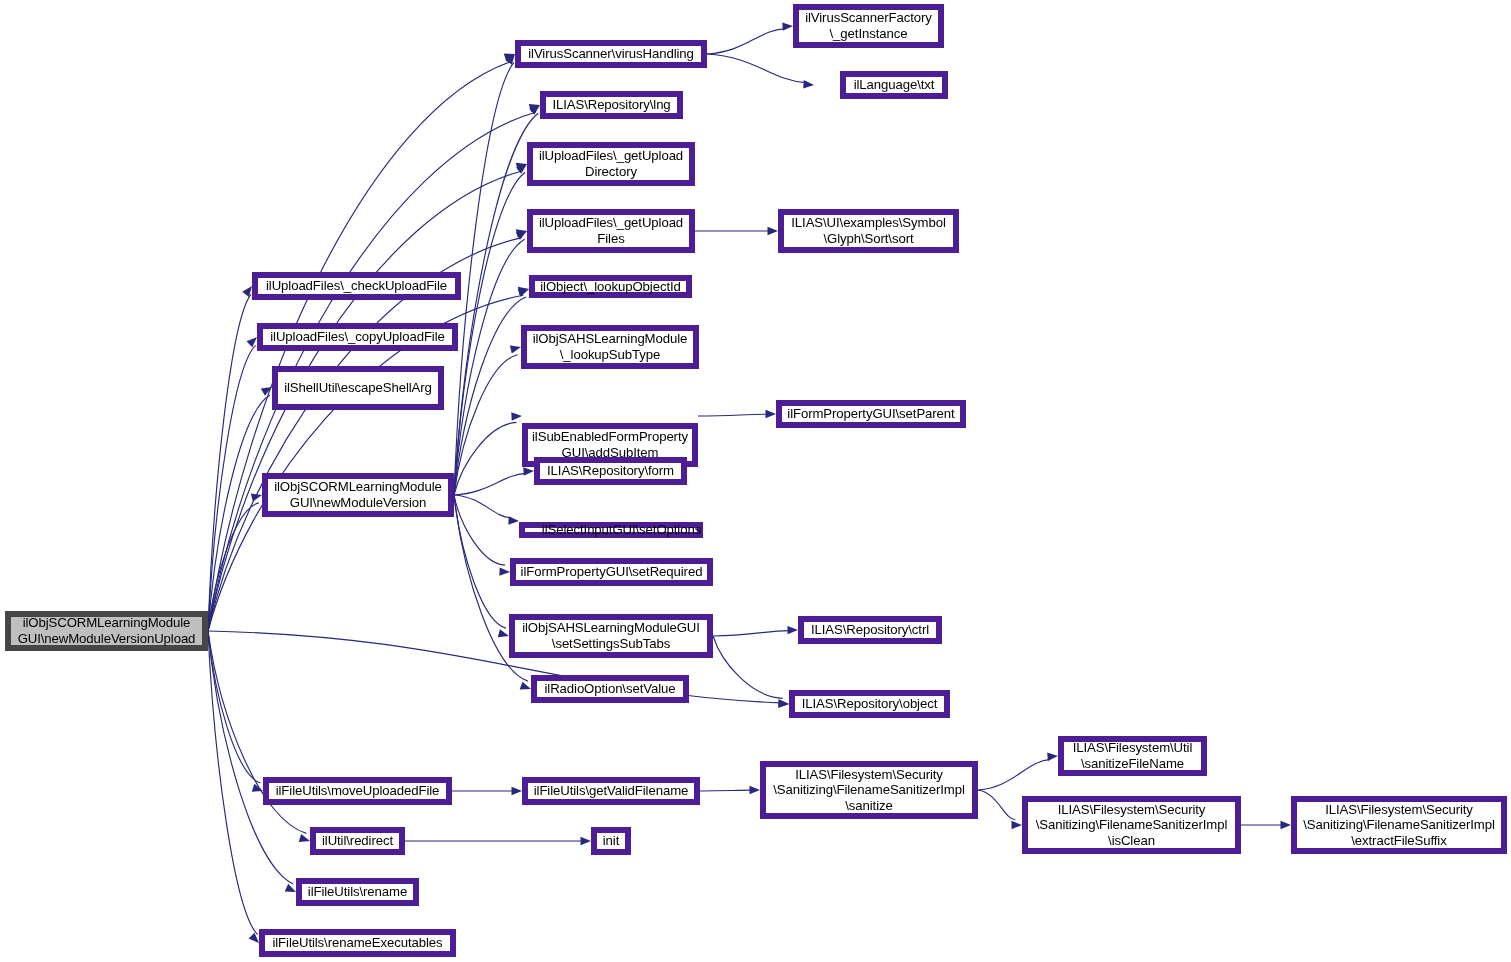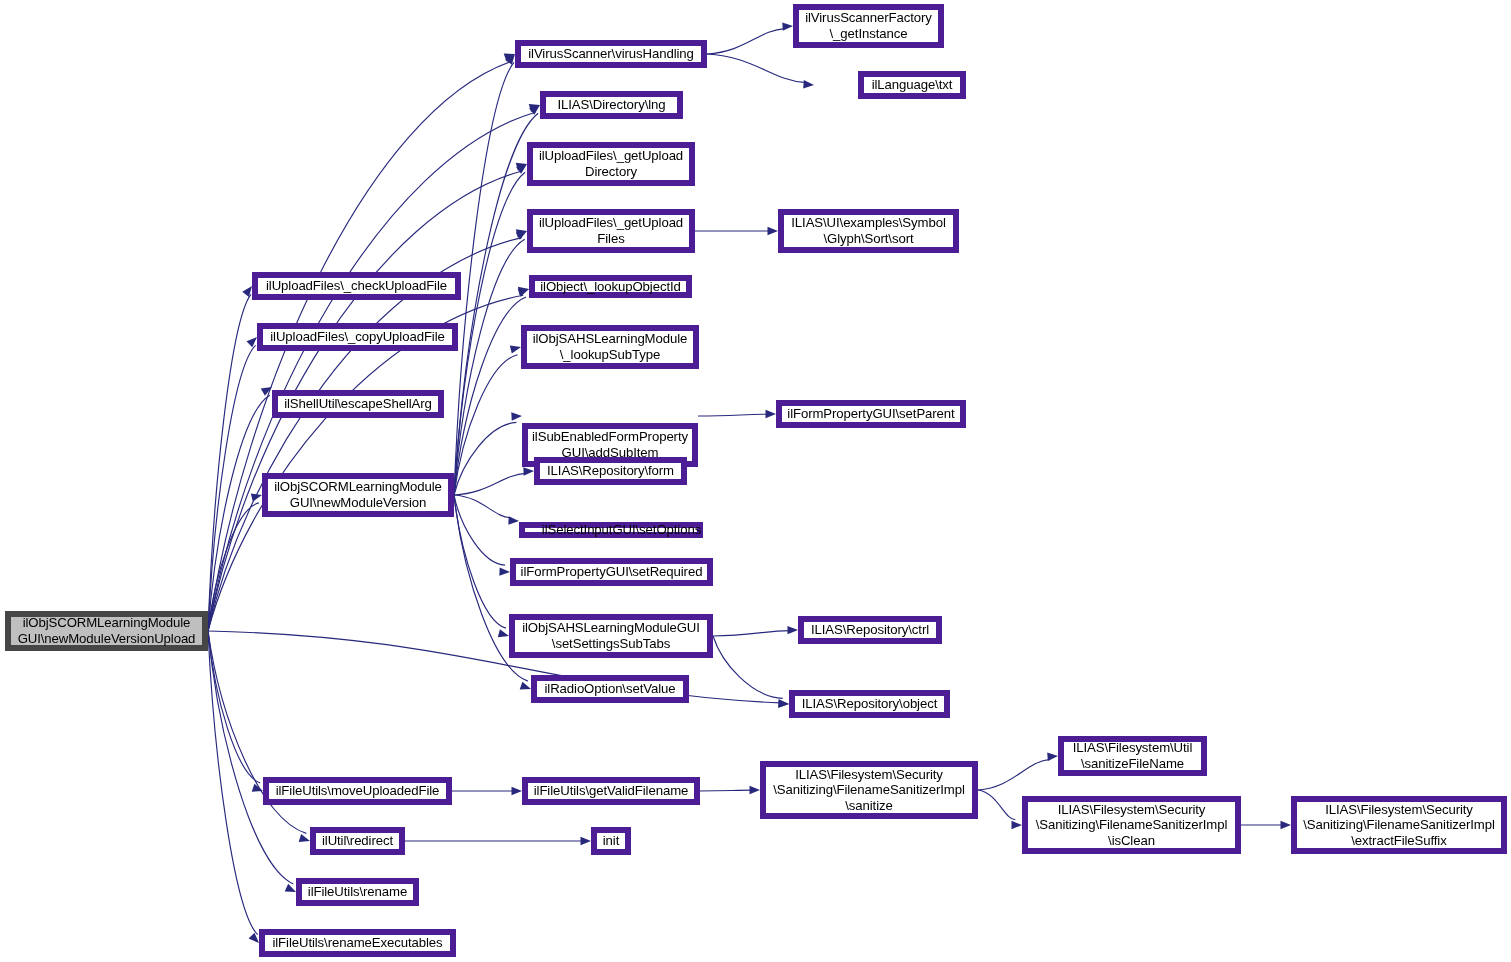--- a/index.html
+++ b/index.html
@@ -134,43 +134,43 @@
       <path class="edge-path" d="M978,790 C997.8,792.8 1004.4,819.75 1015.347891039507,819.708549690517"></path>
       <polygon class="arrow-head" points="1022,825 1011.5159769549517,829.239724140896 1011.4841735598644,820.8397843468224"></polygon>
       <path class="edge-path" d="M1241,825 C1263.5,825 1271,825 1282.5,825"></path>
       <polygon class="arrow-head" points="1291,825 1280.5,829.2 1280.5,820.8"></polygon>
     </svg>
   <div id="nodes-layer">
       <div class="node-box root" style="left: 5px; top: 611px; width: 203px; height: 40px;">ilObjSCORMLearningModule
 GUI\newModuleVersionUpload</div>
       <div class="node-box" style="left: 252px; top: 272px; width: 209px; height: 28px;">ilUploadFiles\_checkUploadFile</div>
       <div class="node-box" style="left: 257px; top: 323px; width: 201px; height: 28px;">ilUploadFiles\_copyUploadFile</div>
-      <div class="node-box" style="left: 272px; top: 390px; width: 172px; height: 28px;">ilShellUtil\escapeShellArg</div>
+      <div class="node-box" style="left: 272px; top: 366px; width: 172px; height: 44px;">ilShellUtil\escapeShellArg</div>
       <div class="node-box" style="left: 262px; top: 473px; width: 192px; height: 44px;">ilObjSCORMLearningModule
 GUI\newModuleVersion</div>
       <div class="node-box" style="left: 515px; top: 40px; width: 192px; height: 28px;">ilVirusScanner\virusHandling</div>
-      <div class="node-box" style="left: 540px; top: 91px; width: 143px; height: 28px;">ILIAS\Directory\lng</div>
+      <div class="node-box" style="left: 540px; top: 91px; width: 143px; height: 28px;">ILIAS\Repository\lng</div>
       <div class="node-box" style="left: 527px; top: 142px; width: 168px; height: 44px;">ilUploadFiles\_getUpload
 Directory</div>
       <div class="node-box" style="left: 527px; top: 209px; width: 168px; height: 44px;">ilUploadFiles\_getUpload
 Files</div>
       <div class="node-box" style="left: 529px; top: 275px; width: 163px; height: 23px;">ilObject\_lookupObjectId</div>
       <div class="node-box" style="left: 521px; top: 325px; width: 178px; height: 44px;">ilObjSAHSLearningModule
 \_lookupSubType</div>
       <div class="node-box" style="left: 522px; top: 394px; width: 176px; height: 44px; margin-top: 29px;">ilSubEnabledFormProperty
 GUI\addSubItem</div>
       <div class="node-box" style="left: 534px; top: 457px; width: 153px; height: 28px;">ILIAS\Repository\form</div>
       <div class="node-box" style="left: 519px; top: 522px; width: 184px; height: 16px; padding-left: 21px;">ilSelectInputGUI\setOptions</div>
       <div class="node-box" style="left: 510px; top: 558px; width: 203px; height: 28px;">ilFormPropertyGUI\setRequired</div>
       <div class="node-box" style="left: 509px; top: 614px; width: 204px; height: 44px;">ilObjSAHSLearningModuleGUI
 \setSettingsSubTabs</div>
       <div class="node-box" style="left: 531px; top: 675px; width: 158px; height: 28px;">ilRadioOption\setValue</div>
       <div class="node-box" style="left: 793px; top: 4px; width: 151px; height: 44px;">ilVirusScannerFactory
 \_getInstance</div>
-      <div class="node-box" style="left: 858px; top: 71px; width: 108px; height: 28px;">ilLanguage\txt</div>
+      <div class="node-box" style="left: 840px; top: 71px; width: 108px; height: 28px;">ilLanguage\txt</div>
       <div class="node-box" style="left: 778px; top: 209px; width: 181px; height: 44px;">ILIAS\UI\examples\Symbol
 \Glyph\Sort\sort</div>
       <div class="node-box" style="left: 776px; top: 400px; width: 190px; height: 28px;">ilFormPropertyGUI\setParent</div>
       <div class="node-box" style="left: 798px; top: 616px; width: 144px; height: 28px;">ILIAS\Repository\ctrl</div>
       <div class="node-box" style="left: 789px; top: 690px; width: 161px; height: 28px;">ILIAS\Repository\object</div>
       <div class="node-box" style="left: 263px; top: 777px; width: 189px; height: 28px;">ilFileUtils\moveUploadedFile</div>
       <div class="node-box" style="left: 310px; top: 827px; width: 95px; height: 28px;">ilUtil\redirect</div>
       <div class="node-box" style="left: 296px; top: 878px; width: 123px; height: 28px;">ilFileUtils\rename</div>
       <div class="node-box" style="left: 259px; top: 929px; width: 197px; height: 28px;">ilFileUtils\renameExecutables</div>
       <div class="node-box" style="left: 522px; top: 777px; width: 178px; height: 28px;">ilFileUtils\getValidFilename</div>

